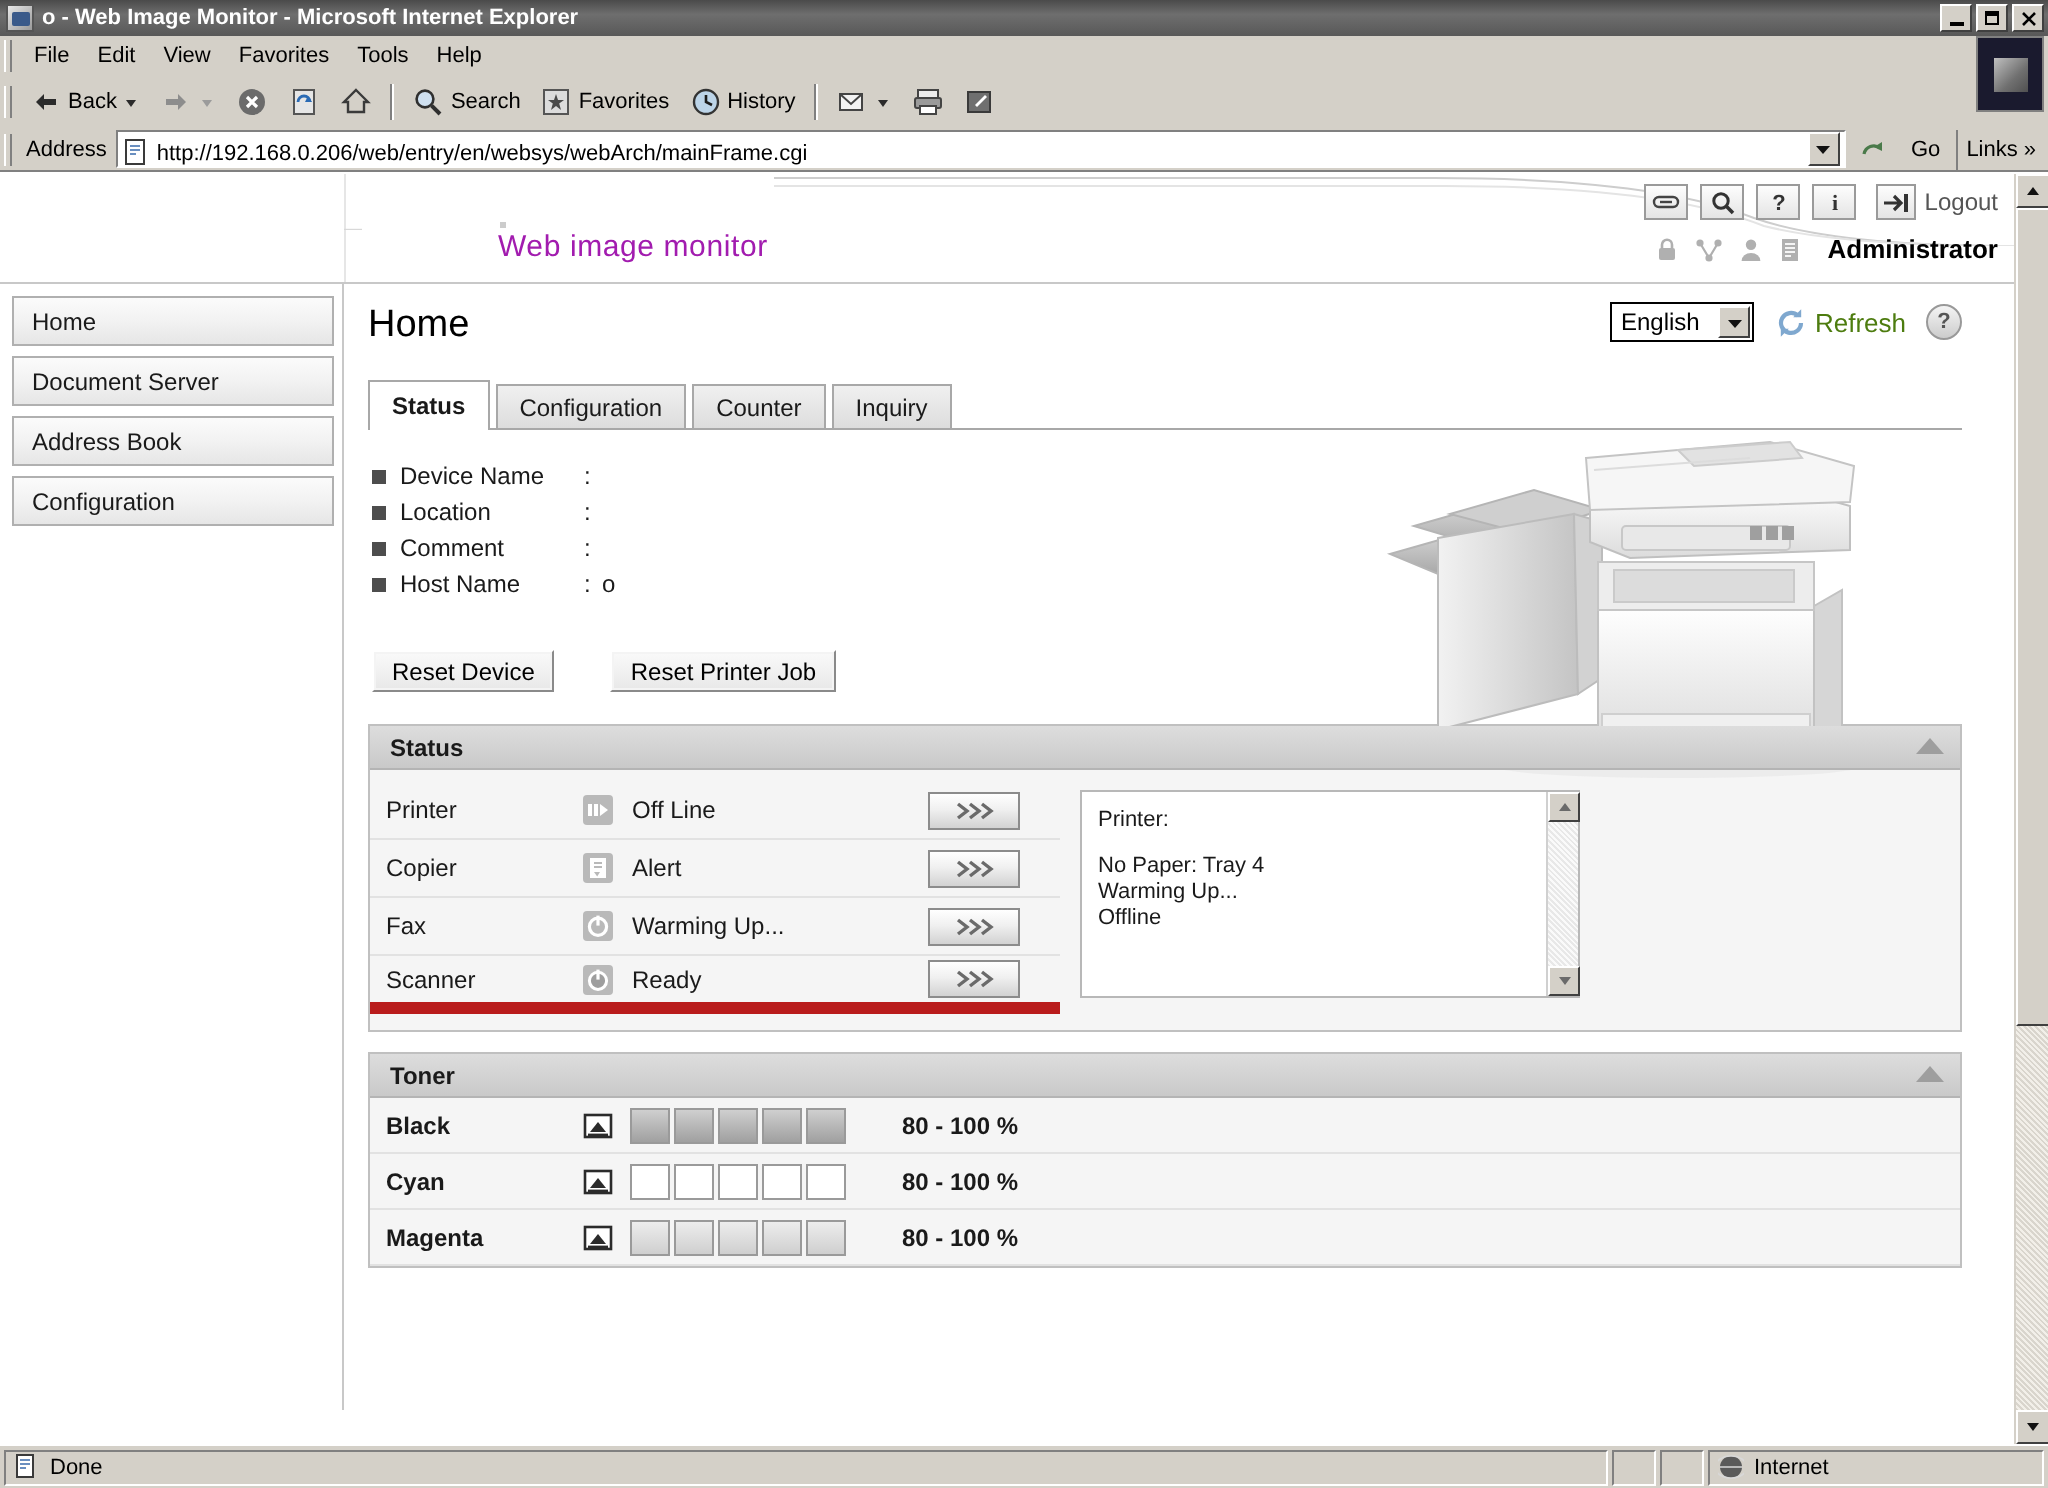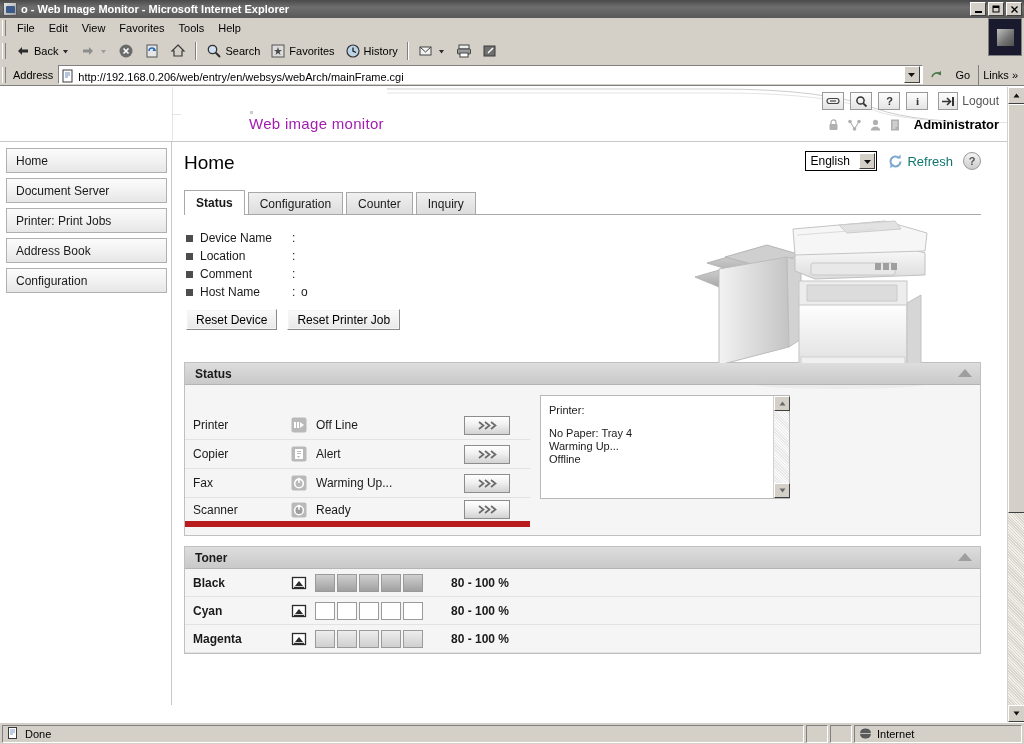--- a/index.html
+++ b/index.html
@@ -288,21 +288,21 @@
   }
   .lang-arrow {
     position: absolute; right: 1px; top: 1px;
     width: 16px; height: 16px;
     background: #d4d0c8;
     border: 1px solid;
     border-color: #ffffff #404040 #404040 #ffffff;
     display: flex; align-items: center; justify-content: center;
   }
   .refresh-wrap { display: flex; align-items: center; gap: 3px; }
-  .refresh-txt { font-size: 13px; color: #0f766e; }
+  .refresh-txt { font-size: 13px; color: #4d7c0f; }
   .qmark {
     width: 18px; height: 18px; border-radius: 50%;
     background: linear-gradient(to bottom,#f4f4f4,#cccccc);
     border: 1px solid #999;
     display: flex; align-items: center; justify-content: center;
     font-size: 11px; font-weight: bold; color: #555;
   }
 
   
   .tabs {
@@ -346,21 +346,21 @@
   }
   .bullet {
     width: 7px; height: 7px;
     background: #4d4d4d;
     margin-right: 7px;
     flex: 0 0 auto;
   }
   .dev-label { width: 92px; flex: 0 0 auto; }
   .dev-colon { width: 9px; flex: 0 0 auto; }
   .dev-value { }
-  .btn-row { display: flex; gap: 10px; margin-top: 8px; }
+  .btn-row { display: flex; gap: 28px; margin-top: 24px; }
   .gbtn {
     height: 21px;
     padding: 0 9px;
     display: flex; align-items: center;
     font-size: 12px; color: #000;
     background: linear-gradient(to bottom,#fafafa,#e8e8e8);
     border: 1px solid;
     border-color: #ffffff #8a8a8a #8a8a8a #ffffff;
     box-shadow: inset 0 0 0 1px #f4f4f4;
   }
@@ -387,21 +387,21 @@
   .sec-collapse {
     position: absolute; right: 8px; top: 6px;
     width: 0; height: 0;
     border-left: 7px solid transparent;
     border-right: 7px solid transparent;
     border-bottom: 8px solid #9e9e9e;
   }
   .sec-body { background: #f5f5f5; padding: 0; }
 
   .status-flex { display: flex; }
-  .status-list { width: 345px; flex: 0 0 345px; padding: 6px 0 8px 0; margin-top: 20px; }
+  .status-list { width: 345px; flex: 0 0 345px; padding: 6px 0 8px 0; }
   .st-row {
     display: flex; align-items: center;
     height: 29px;
     padding-left: 8px;
     border-bottom: 1px solid #e2e2e2;
   }
   .st-row:last-child { border-bottom: 6px solid #b91c1c; }
   .st-name { width: 98px; font-size: 12px; color: #1a1a1a; flex: 0 0 auto; }
   .st-ico { width: 16px; height: 16px; flex: 0 0 auto; margin-right: 9px; }
   .st-state { flex: 1 1 auto; font-size: 12px; color: #1a1a1a; }
@@ -791,21 +791,20 @@
           <span class="wim-user-name">Administrator</span>
         </div>
         <div class="wim-headline"></div>
       </div>
 
       <div class="wim-body">
 
         <div class="wim-nav">
           <div class="navbtn">Home</div>
           <div class="navbtn">Document Server</div>
-          <div class="navbtn">Printer: Print Jobs</div>
           <div class="navbtn">Address Book</div>
           <div class="navbtn">Configuration</div>
         </div>
 
         <div class="wim-main">
 
           <div class="main-head">
             <h1 class="page-title">Home</h1>
             <div class="head-right">
               <div class="lang-select">

